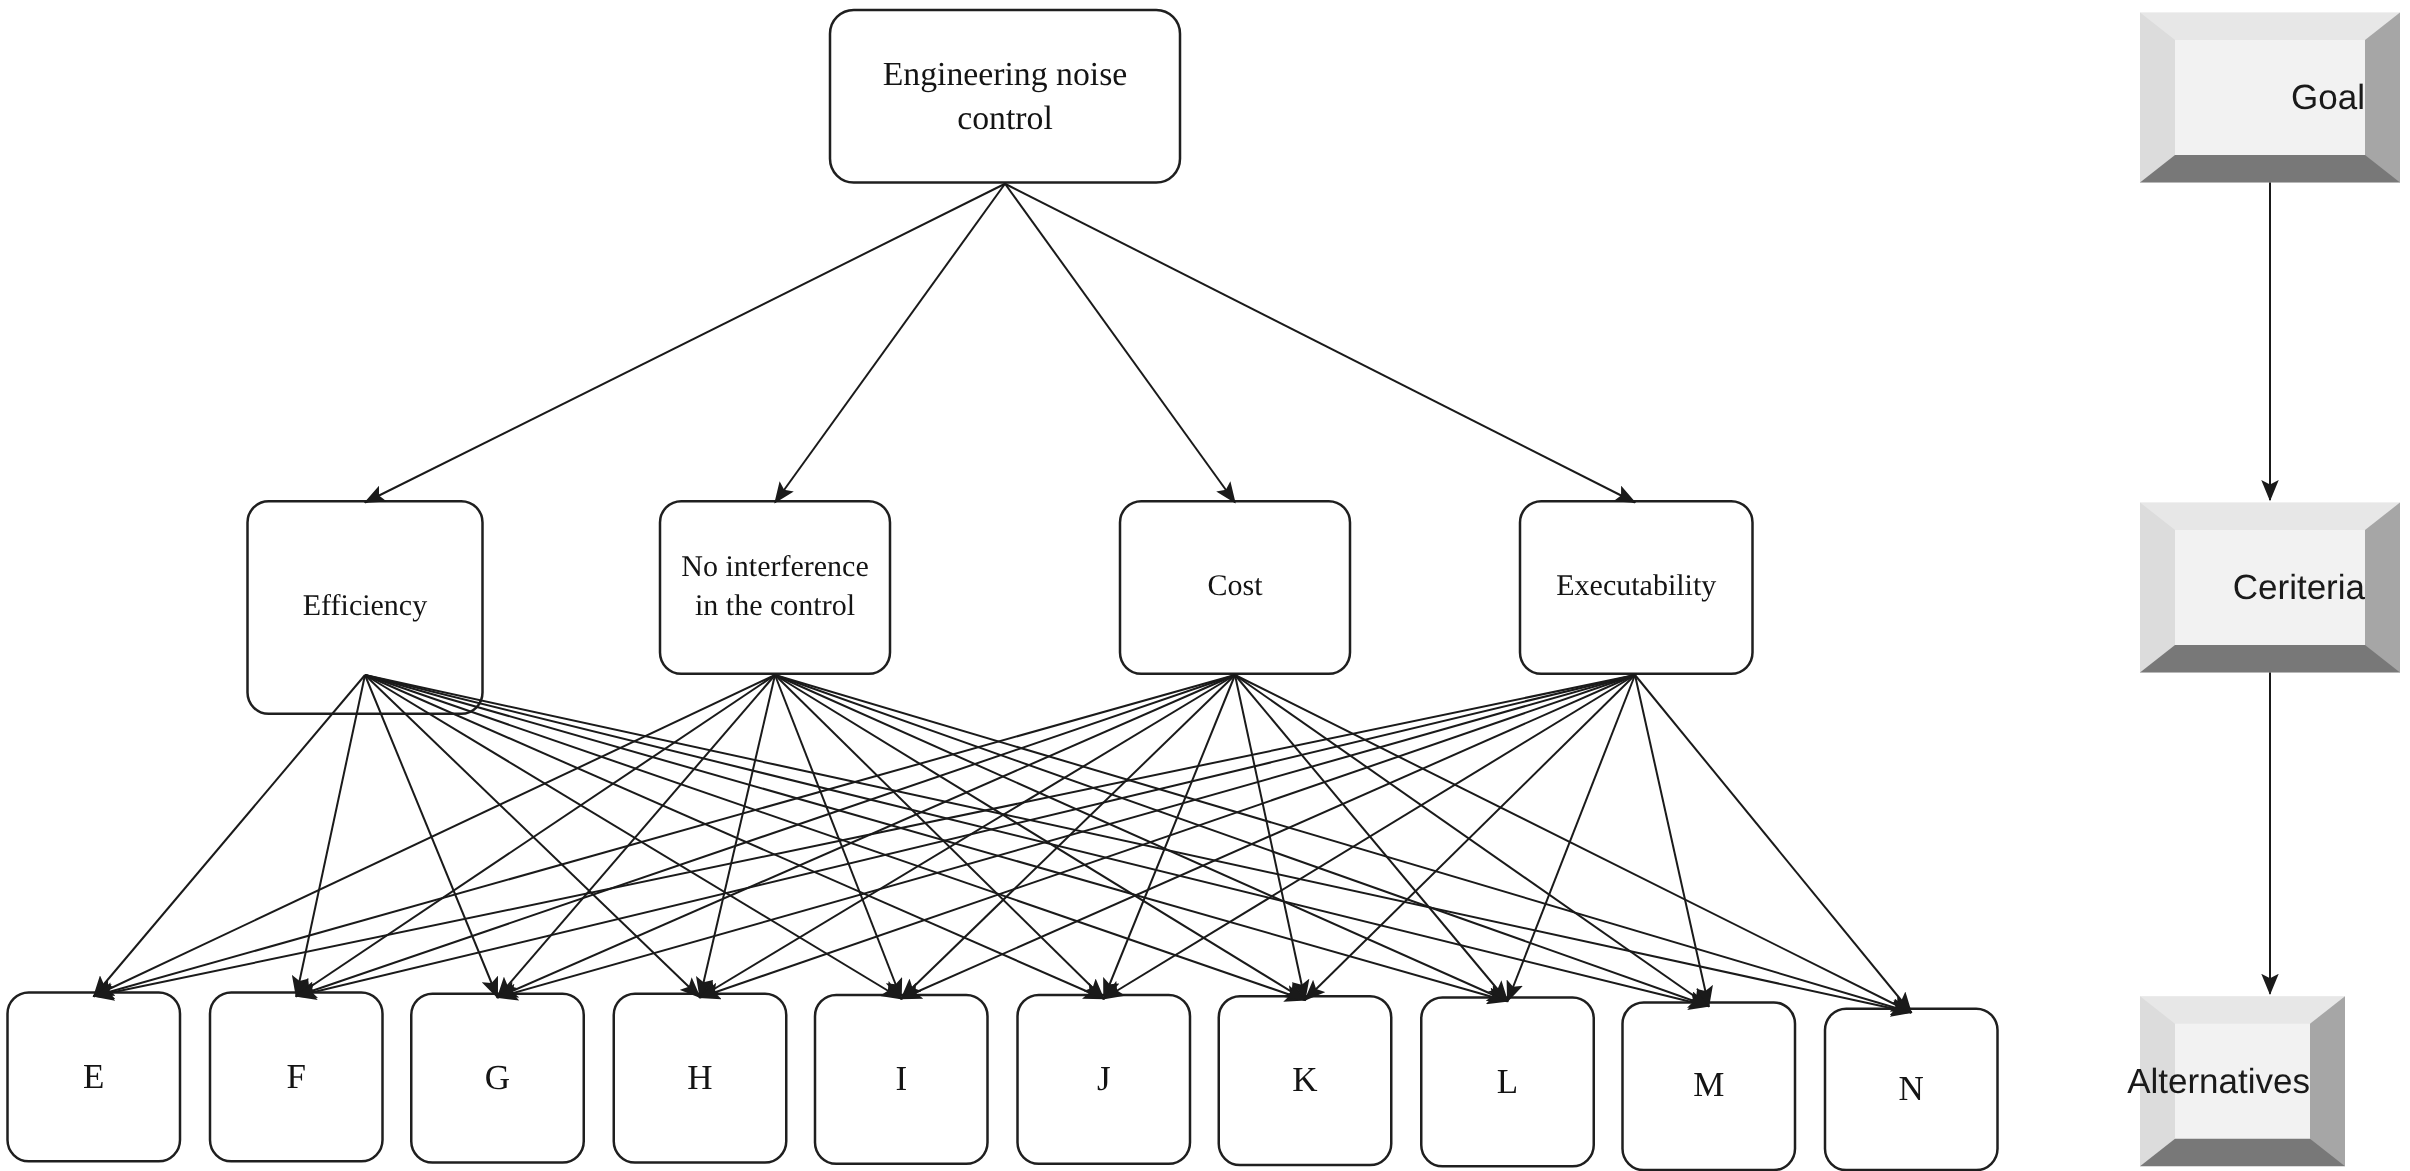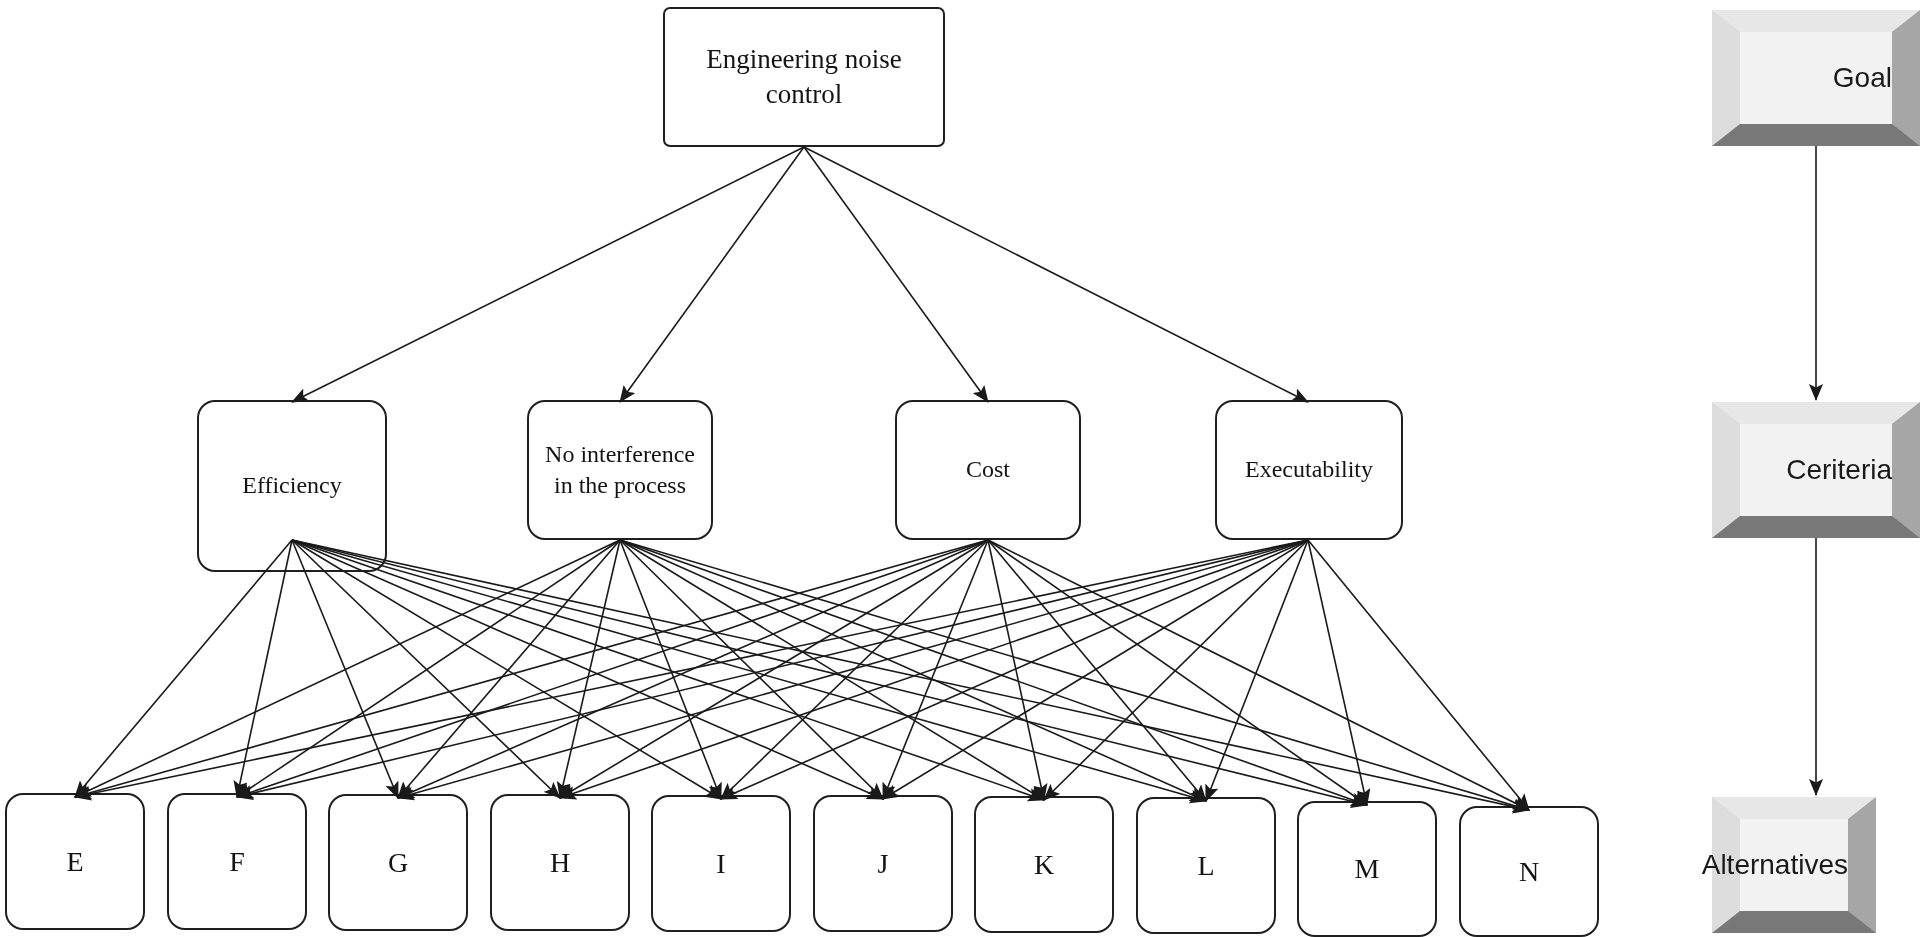--- a/index.html
+++ b/index.html
@@ -17,21 +17,21 @@
     box-sizing:border-box;
     background:#ffffff;
     border:2px solid var(--box-border,#1f1f1f);
     border-radius:18px;
     display:flex;
     align-items:center;
     justify-content:center;
     text-align:center;
     color:#141414;
   }
-  .node-goal{font-size:27px;line-height:1.3;border-radius:7px;padding:0 10px;}
+  .node-goal{font-size:27px;line-height:1.3;border-radius:20px;padding:0 10px;}
   .node-criteria{font-size:24px;line-height:1.3;padding:0 10px;}
   .node-alt{font-size:28px;}
   .keycap{
     position:absolute;
     box-sizing:border-box;
     border-style:solid;
     border-width:22px 28px;
     border-top-color:var(--bevel-top,#e7e7e7);
     border-left-color:var(--bevel-left,#dcdcdc);
     border-right-color:var(--bevel-right,#a6a6a6);
@@ -54,21 +54,21 @@
 </head>
 <body>
 
 <div id="canvas" style="width: 1928px; height: 937px; background: rgb(255, 255, 255);">
 
   <div id="diagram-nodes"><div class="node node-goal" style="left: 663px; top: 7px; width: 282px; height: 140px;">
         <span>Engineering noise control</span>
       </div><div class="node node-criteria" style="left: 197px; top: 400px; width: 190px; height: 172px;">
         <span>Efficiency</span>
       </div><div class="node node-criteria" style="left: 527px; top: 400px; width: 186px; height: 140px;">
-        <span>No interference in the process</span>
+        <span>No interference in the control</span>
       </div><div class="node node-criteria" style="left: 895px; top: 400px; width: 186px; height: 140px;">
         <span>Cost</span>
       </div><div class="node node-criteria" style="left: 1215px; top: 400px; width: 188px; height: 140px;">
         <span>Executability</span>
       </div><div class="node node-alt" style="left: 5px; top: 793px; width: 140px; height: 137px;">
         <span>E</span>
       </div><div class="node node-alt" style="left: 167px; top: 793px; width: 140px; height: 137px;">
         <span>F</span>
       </div><div class="node node-alt" style="left: 328px; top: 794px; width: 140px; height: 137px;">
         <span>G</span>

